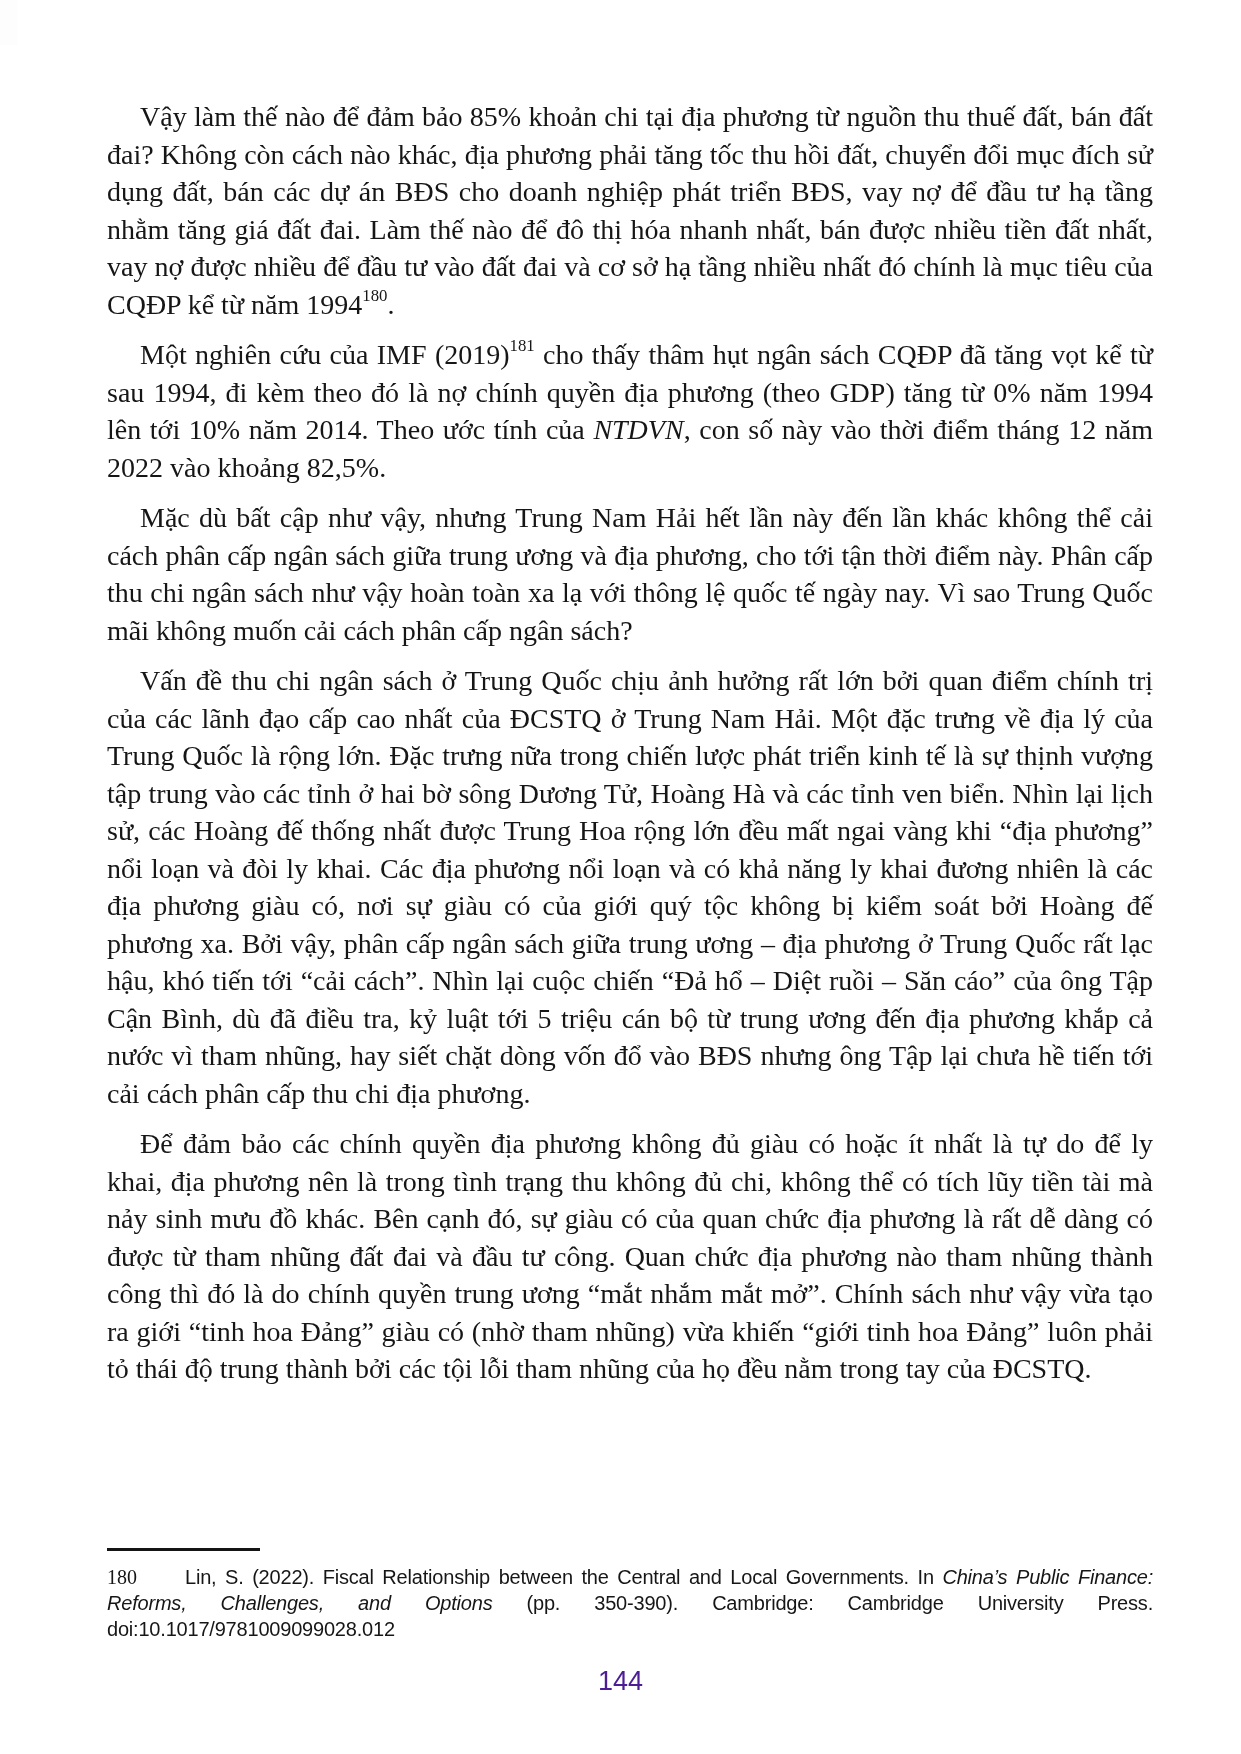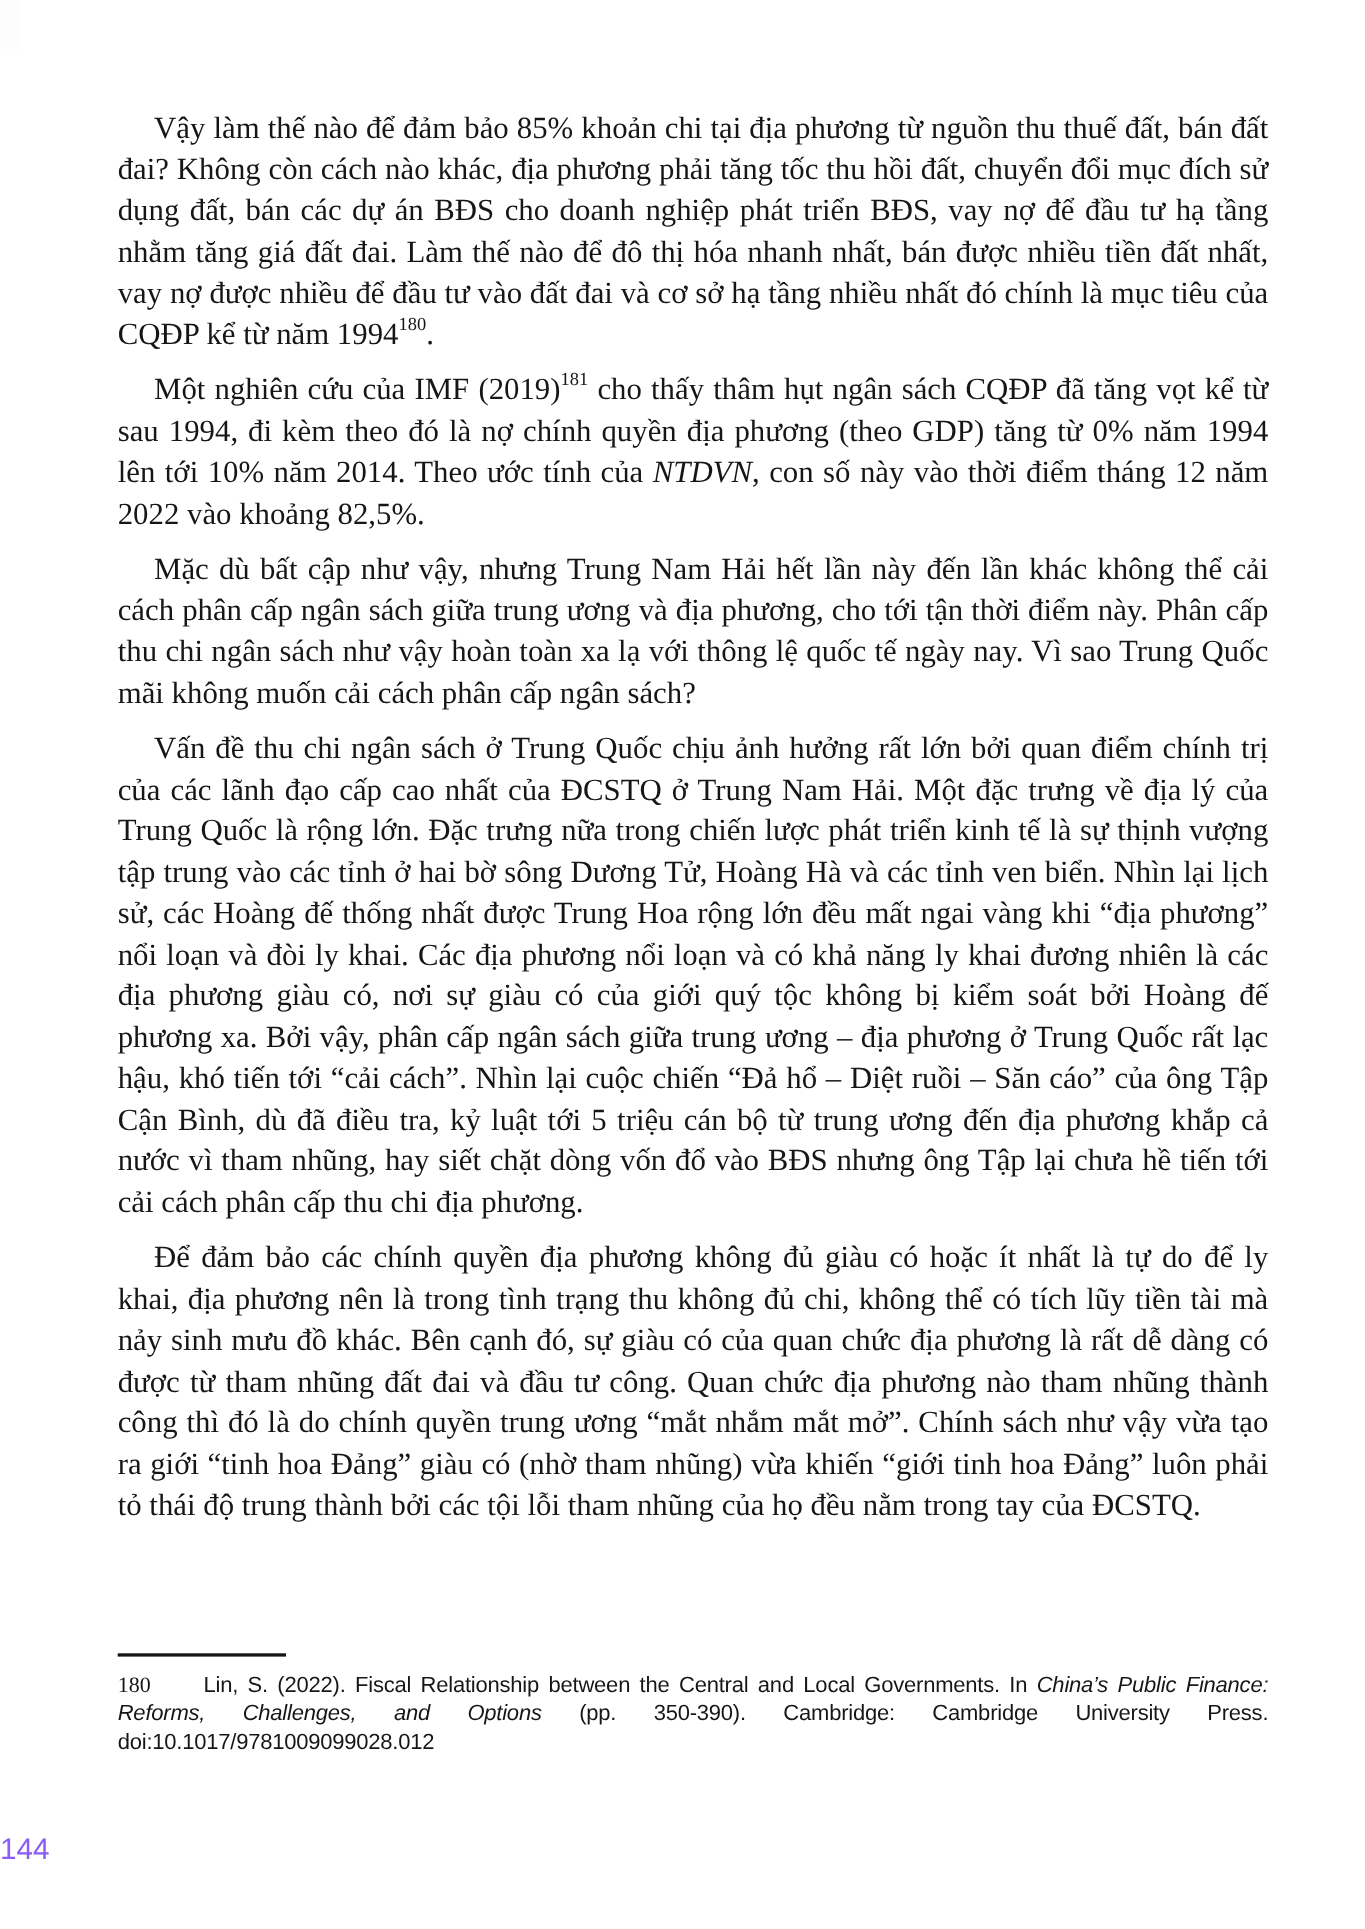--- a/index.html
+++ b/index.html
@@ -26,21 +26,21 @@
   .content p i{}
   sup{
     font-size:0.6em;
     line-height:0;
     position:relative;
     top:-0.15em;
     vertical-align:super;
   }
   .footnotes{
     position:absolute;
-    left:107px;top:1503px;width:1046px;
+    left:107px;top:1548px;width:1046px;
   }
   .fn-rule{
     width:153px;height:3px;background:#141414;
     margin:0 0 13px 0;
   }
   .footnote{
     font-size:20px;
     line-height:26px;
     text-align:justify;
     margin:0 0 9px 0;
@@ -55,23 +55,24 @@
     font-family:"Liberation Sans","DejaVu Sans",sans-serif;
     letter-spacing:-0.2px;
   }
   .footnote.fn-serif .fn-text{
     font-family:"Liberation Serif","DejaVu Serif",serif;
   }
   .footnote .fn-text i{font-style:italic;}
   .page-number{
     position:absolute;
     left:0;top:1666px;width:100%;
+    text-align:center;
     font-family:"Liberation Sans","DejaVu Sans",sans-serif;
     font-size:27px;
-    color:#8b5cf6;
+    color:#4c1d95;
   }
   .scan-artifact{
     position:absolute;left:0;top:0;width:18px;height:45px;
     background:#fdfdfd;
   }
 </style>
 </head>
 <body>
 
 <div class="page">

